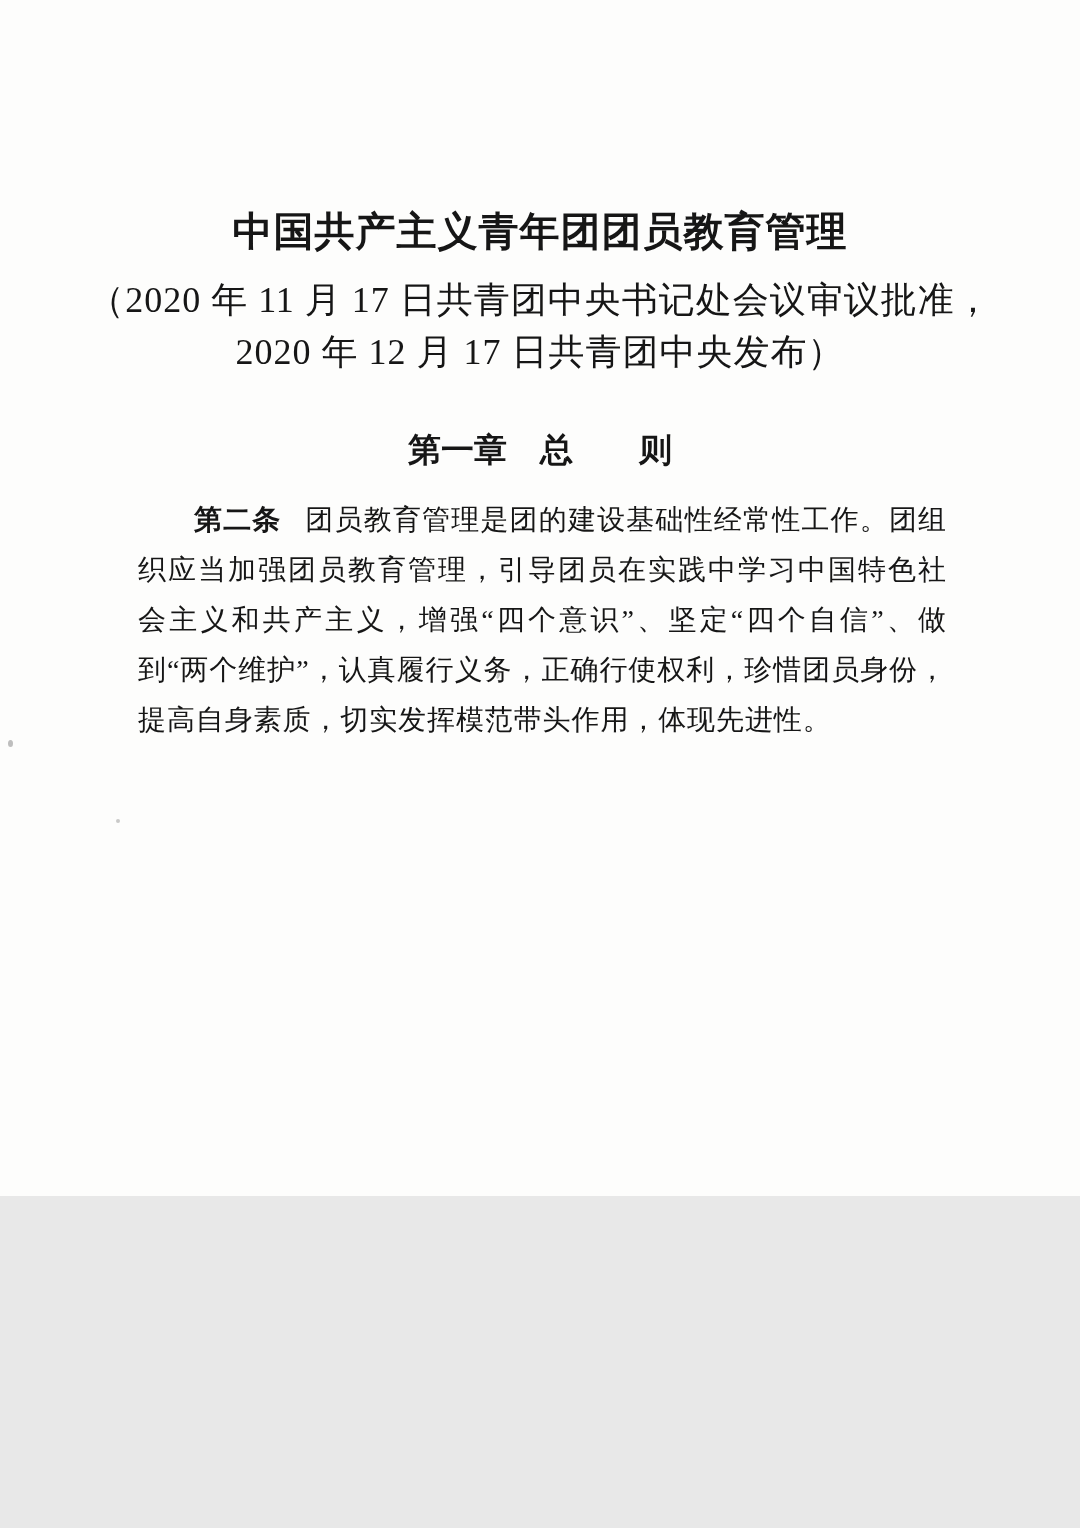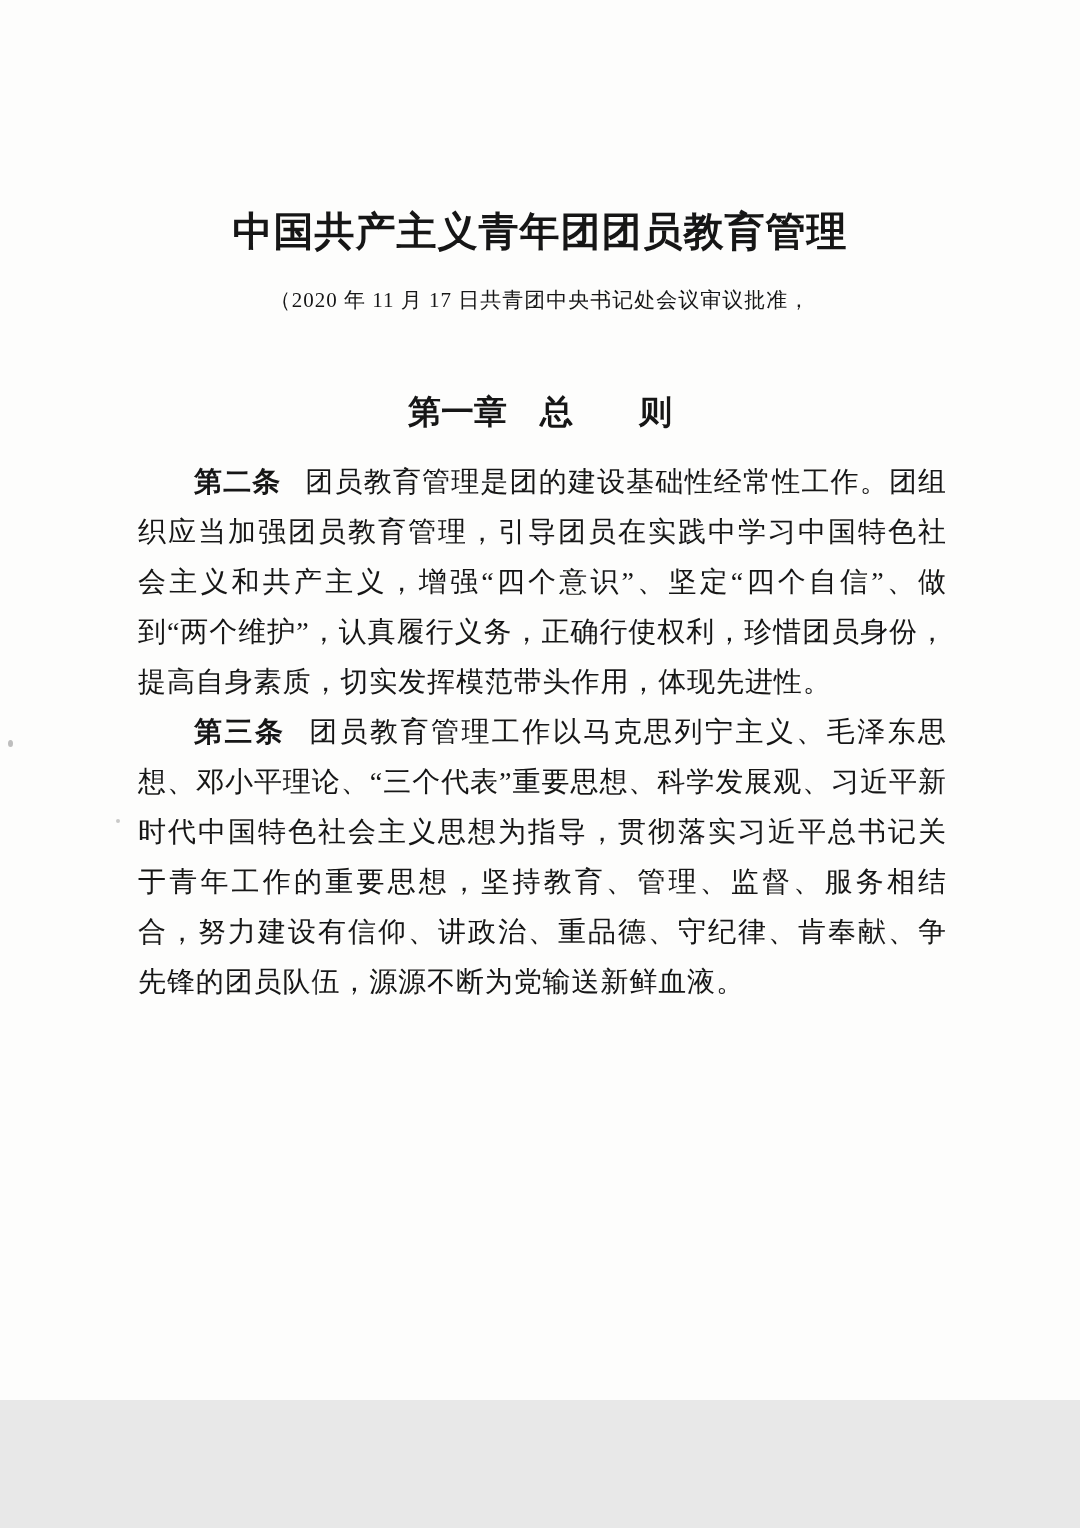--- a/index.html
+++ b/index.html
@@ -1,19 +1,19 @@
 <!DOCTYPE html>
 <html><head>
 <meta charset="utf-8">
 <style>
   html, body { margin: 0; padding: 0; background: #e8e8e8; }
   .page {
     position: relative;
     width: 1080px;
-    height: 1400px;
+    height: 1196px;
     margin: 0 auto;
     background: #fdfdfc;
     color: #161616;
     font-family: "Liberation Serif", "DejaVu Serif", serif;
     overflow: hidden;
   }
   .title-block {
     margin-top: 200px;
     text-align: center;
   }
@@ -22,26 +22,26 @@
     font-weight: 700;
     font-size: 40px;
     line-height: 62px;
     letter-spacing: 1px;
   }
   .approval-block {
     margin-top: 12px;
     text-align: center;
   }
   .approval-line {
-    font-size: 21px;
+    font-size: 36px;
     line-height: 52px;
     letter-spacing: 1px;
   }
   .chapter-heading {
-    margin-top: 66px;
+    margin-top: 52px;
     text-align: center;
     font-family: "DejaVu Sans", "Liberation Sans", sans-serif;
     font-weight: 700;
     font-size: 33px;
     line-height: 40px;
   }
   .body-text {
     margin: 25px 133px 0 138px;
     font-size: 28px;
     line-height: 50px;
@@ -83,28 +83,26 @@
   <div class="speck speck-1"></div>
   <div class="speck speck-2"></div>
   <div class="speck speck-3"></div>
 
   <div class="title-block">
     <div class="title-line">中国共产主义青年团团员教育管理</div>
   </div>
 
   <div class="approval-block">
     <div class="approval-line">（2020 年 11 月 17 日共青团中央书记处会议审议批准，</div>
+    <div class="approval-line">2020 年 12 月 17 日共青团中央发布）</div>
   </div>
 
   <div class="chapter-heading">第一章　总　　则</div>
 
   <div class="body-text">
     <p>
       <span class="article-label">第二条</span><span>团员教育管理是团的建设基础性经常性工作。团组织应当加强团员教育管理，引导团员在实践中学习中国特色社会主义和共产主义，增强“四个意识”、坚定“四个自信”、做到“两个维护”，认真履行义务，正确行使权利，珍惜团员身份，提高自身素质，切实发挥模范带头作用，体现先进性。</span>
     </p>
-    <p>
-      <span class="article-label">第三条</span><span>团员教育管理工作以马克思列宁主义、毛泽东思想、邓小平理论、“三个代表”重要思想、科学发展观、习近平新时代中国特色社会主义思想为指导，贯彻落实习近平总书记关于青年工作的重要思想，坚持教育、管理、监督、服务相结合，努力建设有信仰、讲政治、重品德、守纪律、肯奉献、争先锋的团员队伍，源源不断为党输送新鲜血液。</span>
-    </p>
   </div>
 
   <div class="page-number">— 2 —</div>
 
 </div>
 
 </body></html>

